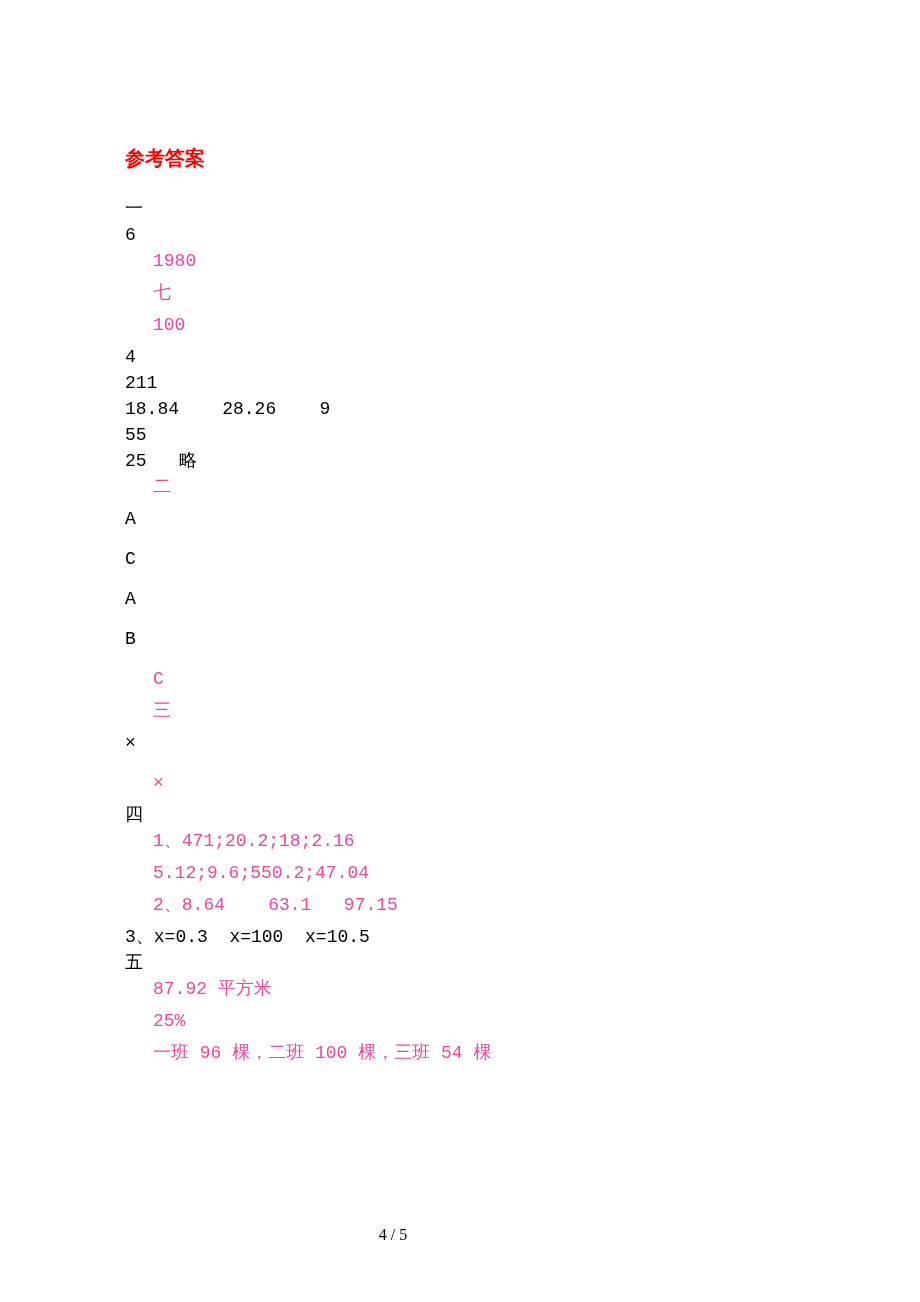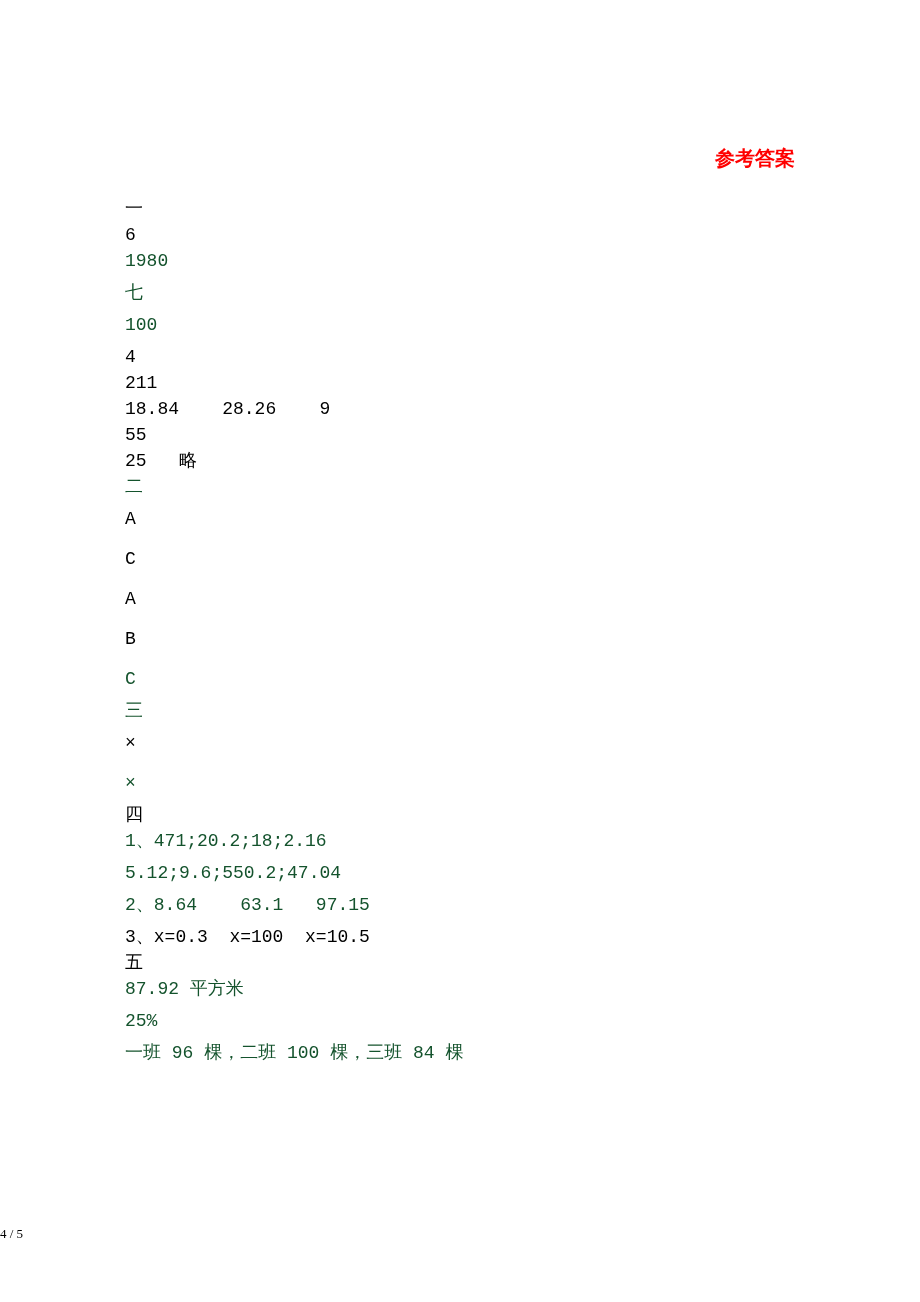--- a/index.html
+++ b/index.html
@@ -14,34 +14,35 @@
       font-family: "SimSun", "宋体", serif;
       position: relative;
     }
     .page {
       position: absolute;
       left: 125px;
       top: 145px;
       width: 670px;
     }
     .title {
-      text-align: right;
+      text-align: left;
       color: #ff0000;
       font-weight: bold;
       font-size: 20px;
       font-family: "SimSun", "宋体", serif;
       margin-bottom: 28px;
     }
     .line {
       font-size: 18px;
-      color: #14532d;
+      color: #ec4899;
       line-height: 1.0;
       margin-bottom: 14px;
       white-space: pre;
       font-family: "SimSun", "宋体", "Courier New", monospace;
+      margin-left: 28px;
     }
     .line-tight {
       font-size: 18px;
       color: #000000;
       line-height: 1.0;
       margin-bottom: 8px;
       white-space: pre;
       font-family: "SimSun", "宋体", "Courier New", monospace;
     }
     .line-spaced {
@@ -50,21 +51,22 @@
       line-height: 1.0;
       margin-bottom: 22px;
       white-space: pre;
       font-family: "SimSun", "宋体", "Courier New", monospace;
     }
     .page-number {
       position: absolute;
       width: 786px;
       left: 0;
       top: 1226px;
-      font-size: 13px;
+      text-align: center;
+      font-size: 16px;
       color: #000000;
       font-family: "SimSun", "宋体", serif;
     }
   </style>
 </head>
 <body>
 
 <div class="page">
   <div class="title">参考答案</div>
 
@@ -92,16 +94,16 @@
 
   <div class="line-tight">四</div>
   <div class="line">1、471;20.2;18;2.16</div>
   <div class="line">5.12;9.6;550.2;47.04</div>
   <div class="line">2、8.64    63.1   97.15</div>
   <div class="line-tight">3、x=0.3  x=100  x=10.5</div>
 
   <div class="line-tight">五</div>
   <div class="line">87.92 平方米</div>
   <div class="line">25%</div>
-  <div class="line">一班 96 棵，二班 100 棵，三班 84 棵</div>
+  <div class="line">一班 96 棵，二班 100 棵，三班 54 棵</div>
 </div>
 
 <div class="page-number">4 / 5</div>
 
 </body></html>

